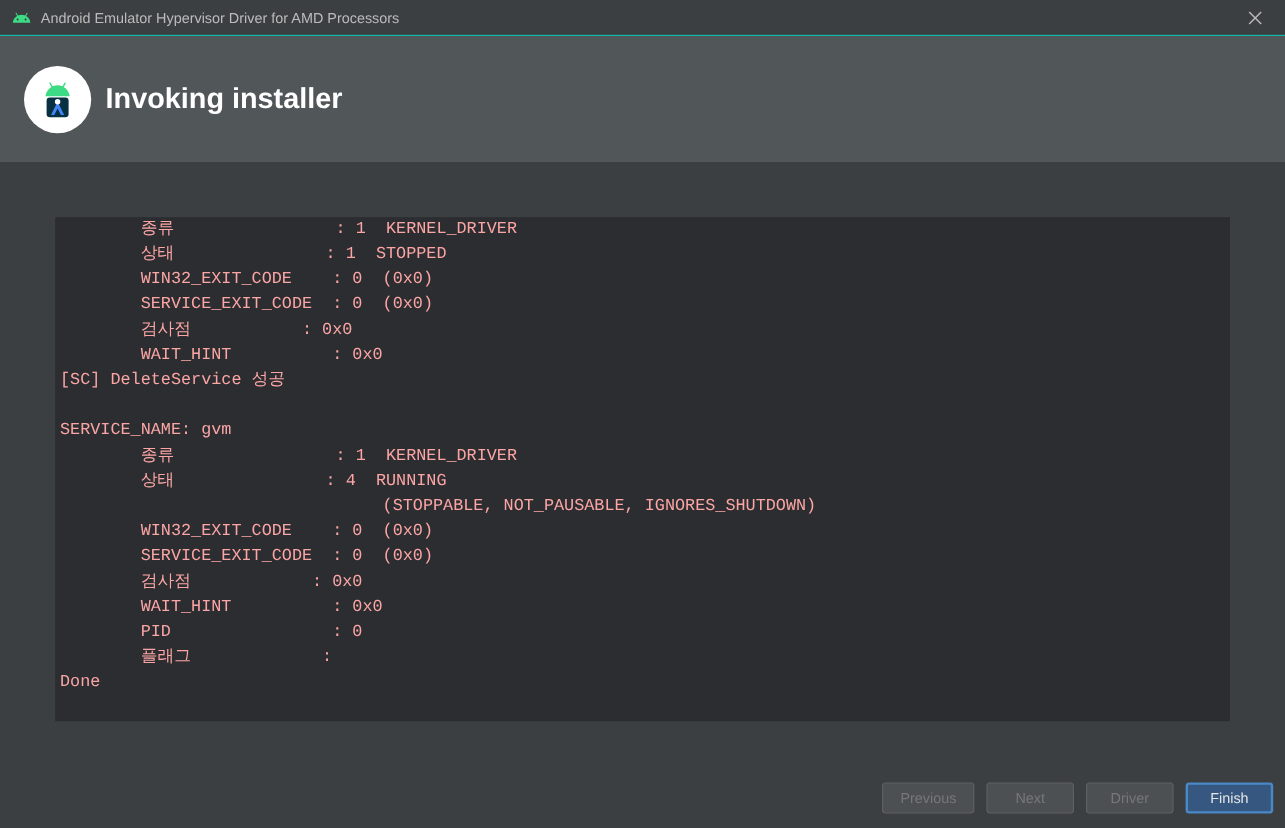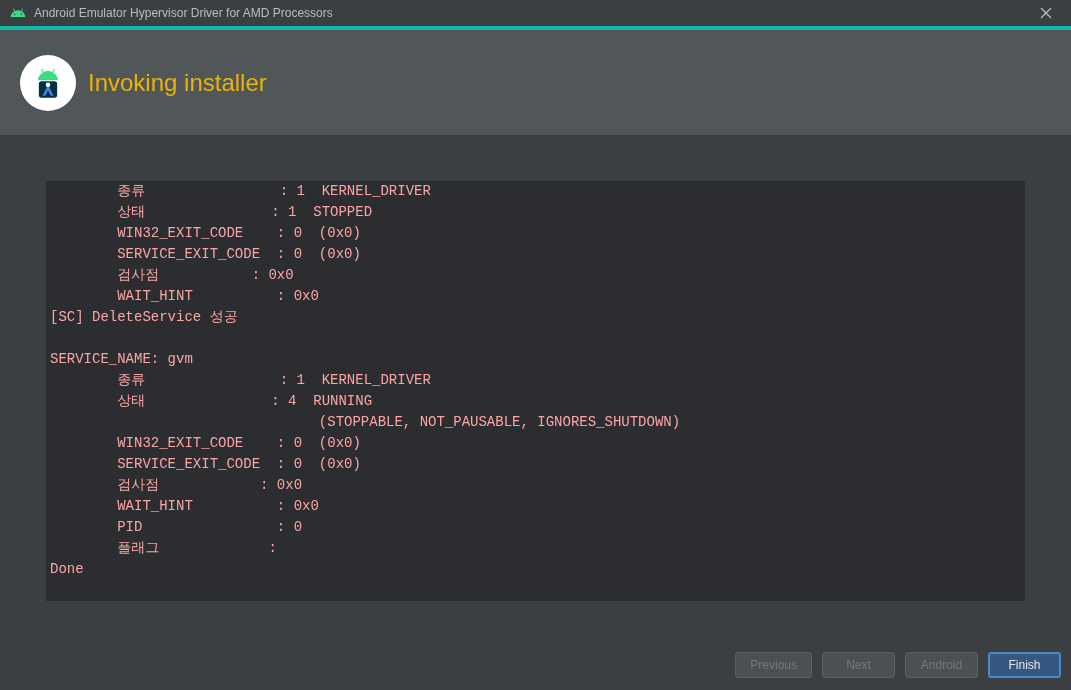--- a/index.html
+++ b/index.html
@@ -11,21 +11,21 @@
       width: 1071px;
       height: 690px;
       background: #3c3f41;
       font-family: "Segoe UI", Arial, sans-serif;
       overflow: hidden;
       position: relative;
     }
     .title-bar {
       height: 30px;
       background: #3c3f41;
-      border-bottom: 4px solid #14b8a6;
+      border-bottom: 1px solid #14b8a6;
       display: flex;
       align-items: center;
       padding: 4px 10px;
       position: relative;
     }
     .title-bar-icon {
       width: 16px;
       height: 16px;
       margin-right: 8px;
       display: flex;
@@ -61,23 +61,23 @@
       height: 56px;
       border-radius: 50%;
       background: #ffffff;
       display: flex;
       align-items: center;
       justify-content: center;
       margin-right: 12px;
       flex-shrink: 0;
     }
     .header-title {
-      color: #eab308;
+      color: #ffffff;
       font-size: 24px;
-      font-weight: 400;
+      font-weight: 700;
     }
     .content-area {
       padding: 46px 46px 0 46px;
     }
     .console-output {
       background: #2b2d30;
       color: #fca5a5;
       font-family: "Consolas", "Courier New", monospace;
       font-size: 14px;
       line-height: 21px;
@@ -174,15 +174,15 @@
         검사점            : 0x0
         WAIT_HINT          : 0x0
         PID                : 0
         플래그             :
 Done</div>
 </div>
 
 <div class="button-bar">
   <button class="btn" disabled="">Previous</button>
   <button class="btn" disabled="">Next</button>
-  <button class="btn" disabled="">Android</button>
+  <button class="btn" disabled="">Driver</button>
   <button class="btn primary">Finish</button>
 </div>
 
 </body></html>

